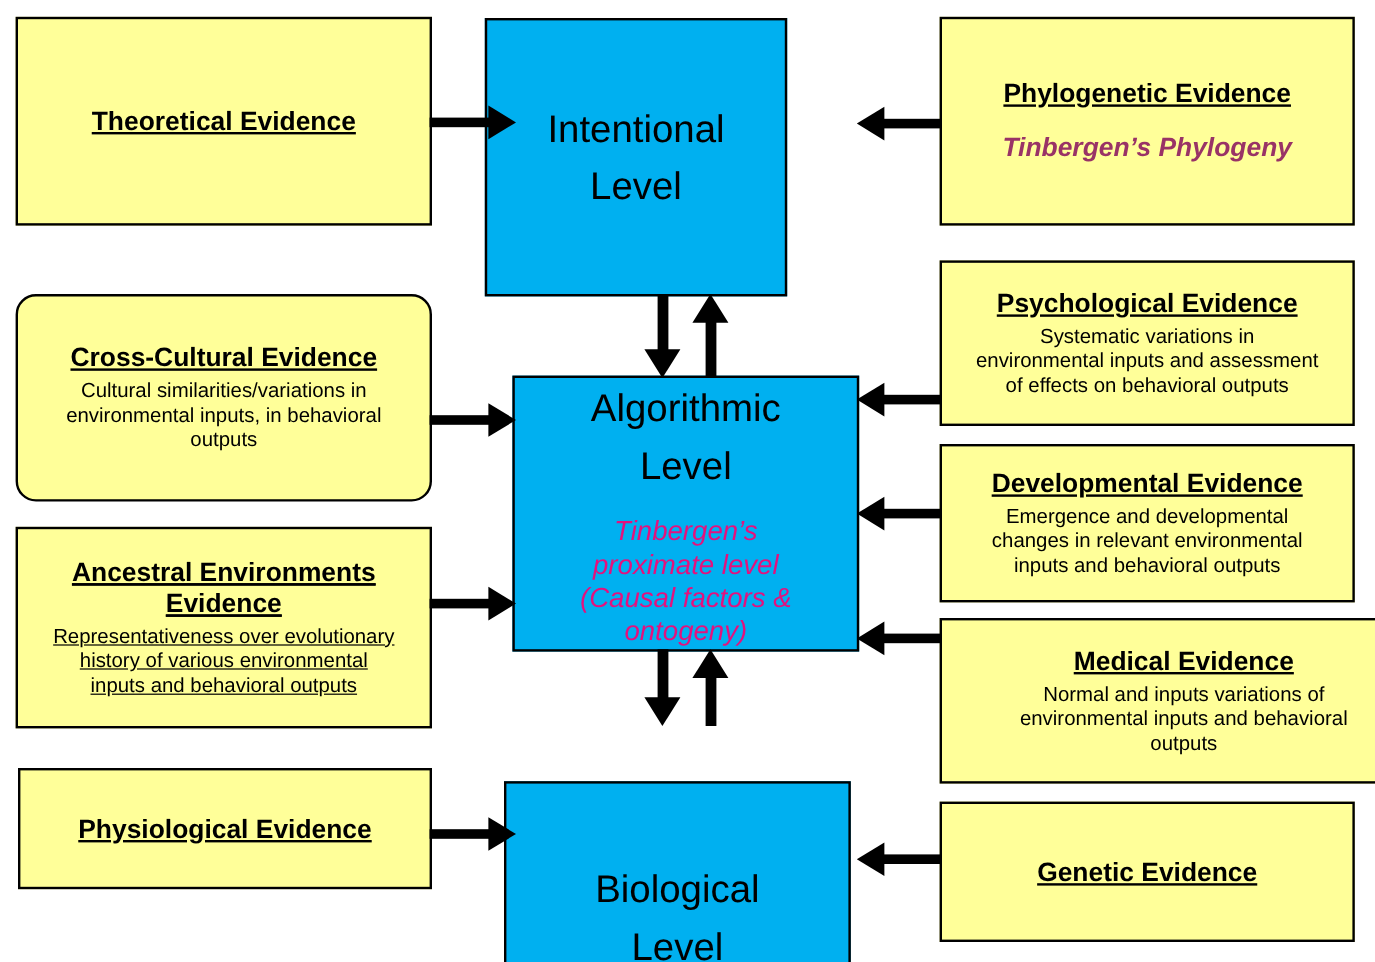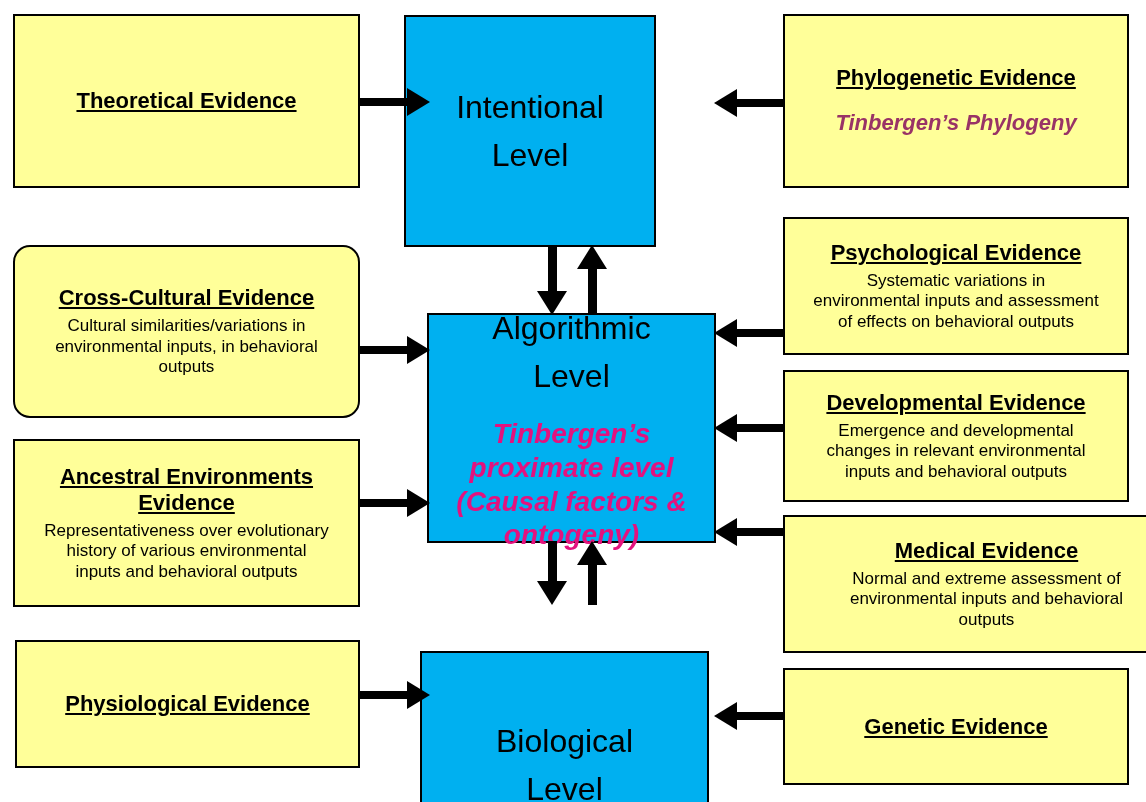--- a/index.html
+++ b/index.html
@@ -54,23 +54,23 @@
     margin-top: 18px;
   }
   .level-title {
     font-size: 32px;
     line-height: 1.5;
     color: #000000;
     white-space: pre-line;
   }
   .sub-pink {
     color: #E3127E;
-    font-weight: bold;
+    font-weight: normal;
     font-style: italic;
-    font-size: 28px;
+    font-size: 23px;
     line-height: 1.2;
     white-space: pre-line;
     margin-top: 17px;
   }
 
   
   .arrow { position: absolute; }
   .arrow .shaft { position: absolute; background: #000000; }
   .arrow .head  { position: absolute; width: 0; height: 0; }
 
@@ -107,29 +107,29 @@
     <div class="heading">Theoretical Evidence</div>
   </div>
 
   <div class="box yellow" style="left:13px; top:245px; width:347px; height:173px;border-radius:17px;">
     <div class="heading">Cross-Cultural Evidence</div>
     <div class="body-text">Cultural similarities/variations in
 environmental inputs, in behavioral
 outputs</div>
   </div>
 
-  <div class="box yellow" style="left:13px; top:439px; width:347px; height:168px;">
+  <div class="box yellow" style="left:13px; top:439px; width:347px; height:168px;text-decoration:underline;">
     <div class="heading">Ancestral Environments
 Evidence</div>
     <div class="body-text">Representativeness over evolutionary
 history of various environmental
 inputs and behavioral outputs</div>
   </div>
 
-  <div class="box yellow" style="left:15px; top:640px; width:345px; height:128px;">
+  <div class="box yellow" style="left:15px; top:640px; width:345px; height:101px;">
     <div class="heading">Physiological Evidence</div>
   </div>
 
   <div class="box blue" style="left:404px; top:15px; width:252px; height:232px;">
     <div class="level-title">Intentional
 Level</div>
   </div>
 
   <div class="box blue" style="left:427px; top:313px; width:289px; height:230px;">
     <div class="level-title">Algorithmic
@@ -159,21 +159,21 @@
 
   <div class="box yellow" style="left:783px; top:370px; width:346px; height:132px;">
     <div class="heading">Developmental Evidence</div>
     <div class="body-text">Emergence and developmental
 changes in relevant environmental
 inputs and behavioral outputs</div>
   </div>
 
   <div class="box yellow" style="left:783px; top:515px; width:407px; height:138px;">
     <div class="heading">Medical Evidence</div>
-    <div class="body-text">Normal and extreme assessment of
+    <div class="body-text">Normal and inputs variations of
 environmental inputs and behavioral
 outputs</div>
   </div>
 
   <div class="box yellow" style="left:783px; top:668px; width:346px; height:117px;">
     <div class="heading">Genetic Evidence</div>
   </div>
 
   <div class="arrow right" style="left:358px; top:88px;  width:72px;">
     <div class="shaft"></div>

